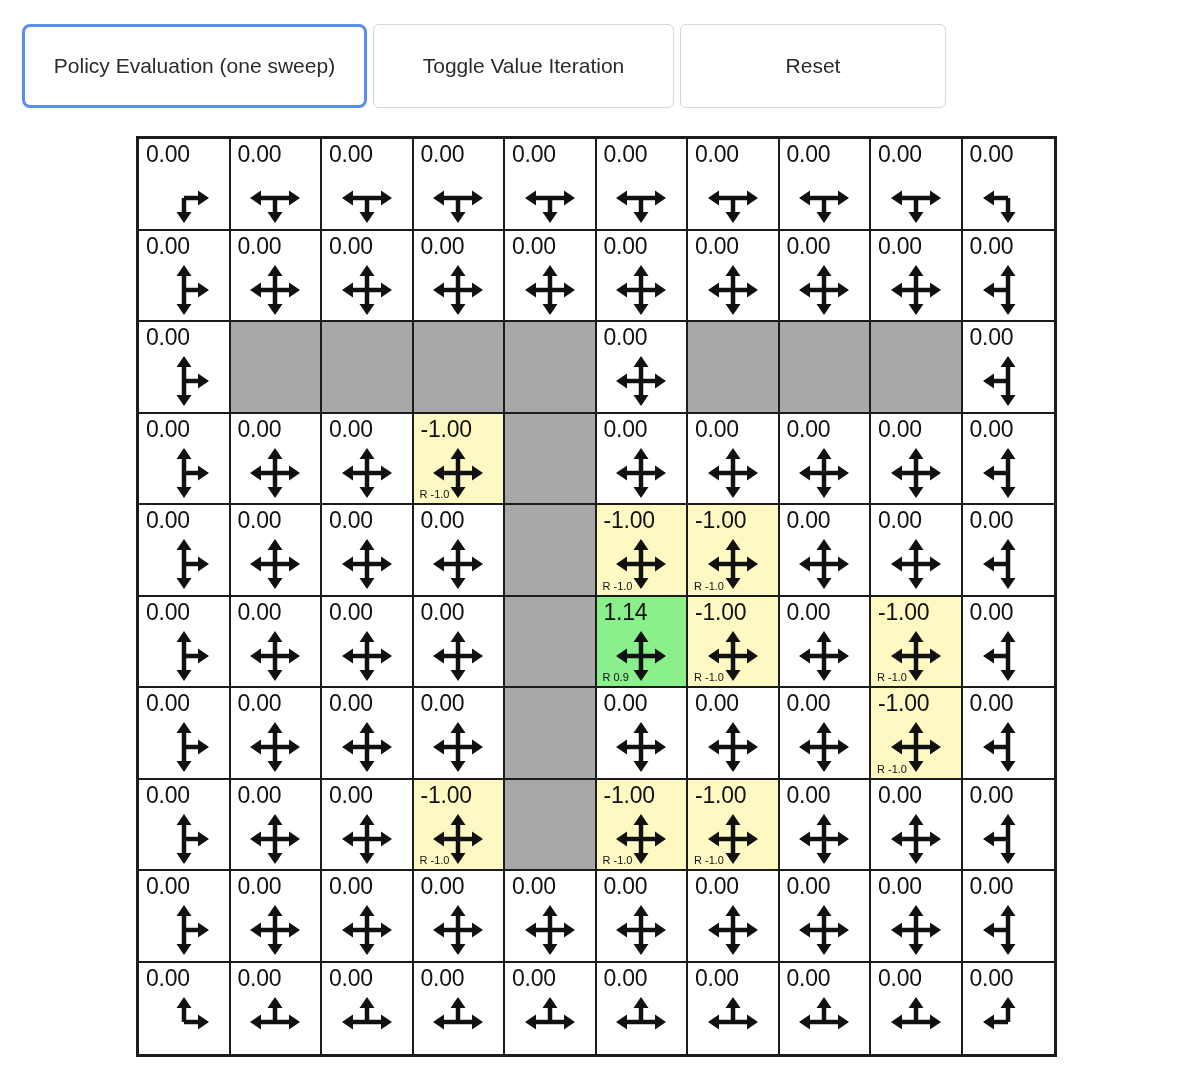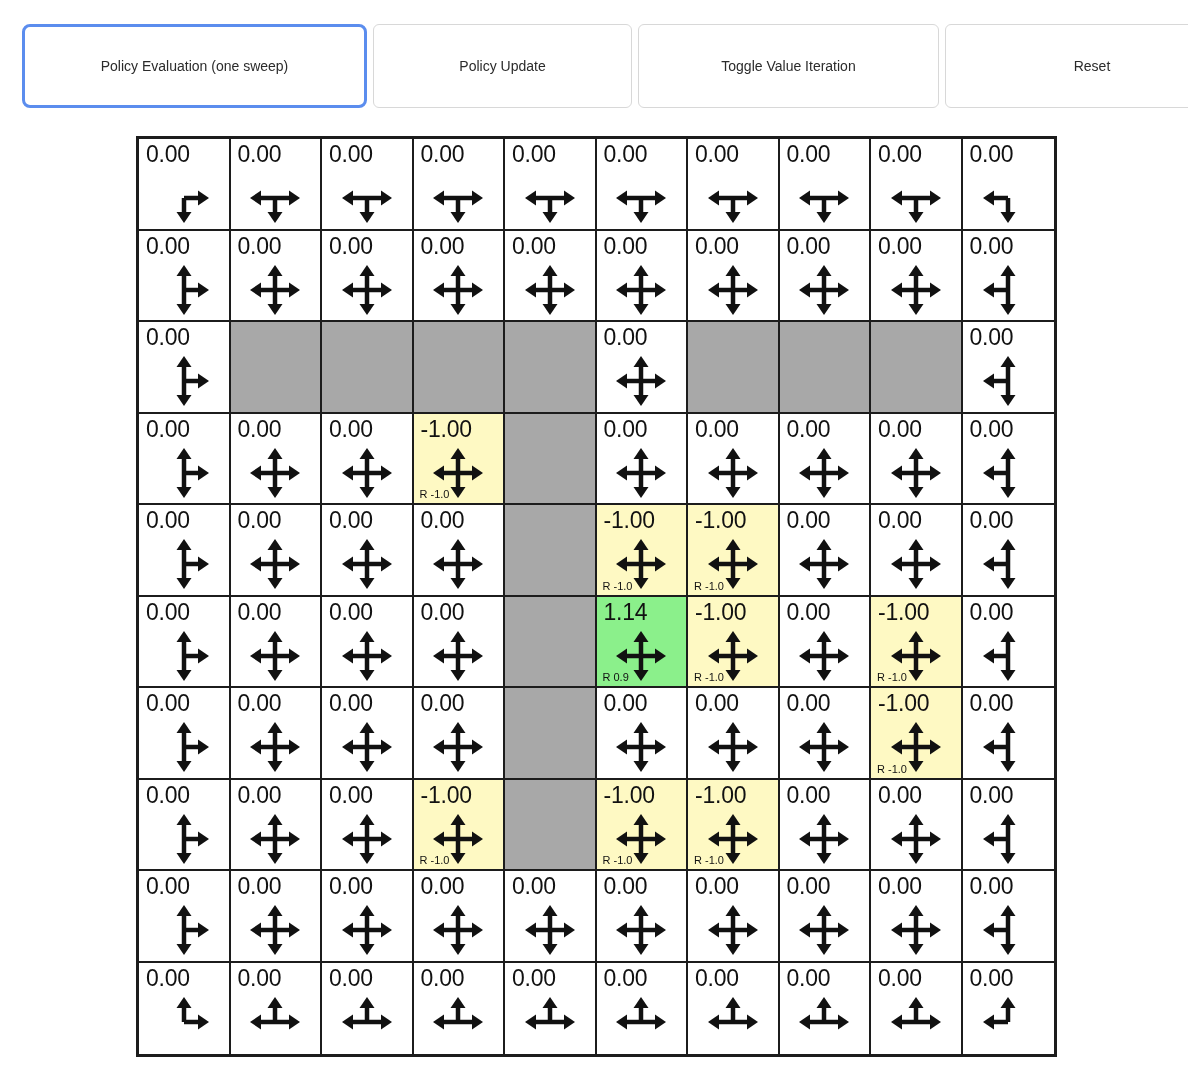--- a/index.html
+++ b/index.html
@@ -23,34 +23,34 @@
     top: 24px;
     display: flex;
     gap: 6px;
   }
   .tbtn {
     height: 84px;
     background: #ffffff;
     border: 1px solid #d8d8d8;
     border-radius: 6px;
     color: #2b2b2b;
-    font-size: 14px;
+    font-size: 21px;
     display: flex;
     align-items: center;
     justify-content: center;
     text-align: center;
     padding: 14px 10px;
     box-sizing: border-box;
     cursor: pointer;
     user-select: none;
   }
   .tbtn.w1 { width: 345px; }
   .tbtn.w2 { width: 259px; }
   .tbtn.w3 { width: 301px; }
-  .tbtn.w4 { width: 294px; }
+  .tbtn.w4 { width: 266px; }
   .tbtn.selected {
     border: 3px solid #5b8dee;
     border-radius: 8px;
   }
 
   
   .grid-wrap {
     position: absolute;
     left: 136px;
     top: 136px;
@@ -105,21 +105,20 @@
   }
   .arrows svg { display: block; margin: 0 auto; }
 </style>
 </head>
 <body>
 
 <div id="page">
 
   <div class="toolbar">
       <div class="tbtn w1 selected">Policy Evaluation (one sweep)</div>
-      <div class="tbtn w2">Policy Update</div>
       <div class="tbtn w3">Toggle Value Iteration</div>
       <div class="tbtn w4">Reset</div>
     </div>
 
   <div class="grid-wrap">
     <div class="grid">
         <div class="cell">
           <div class="val">0.00</div>
           <div class="arrows">
             <svg width="58" height="58" viewBox="0 0 58 58">

